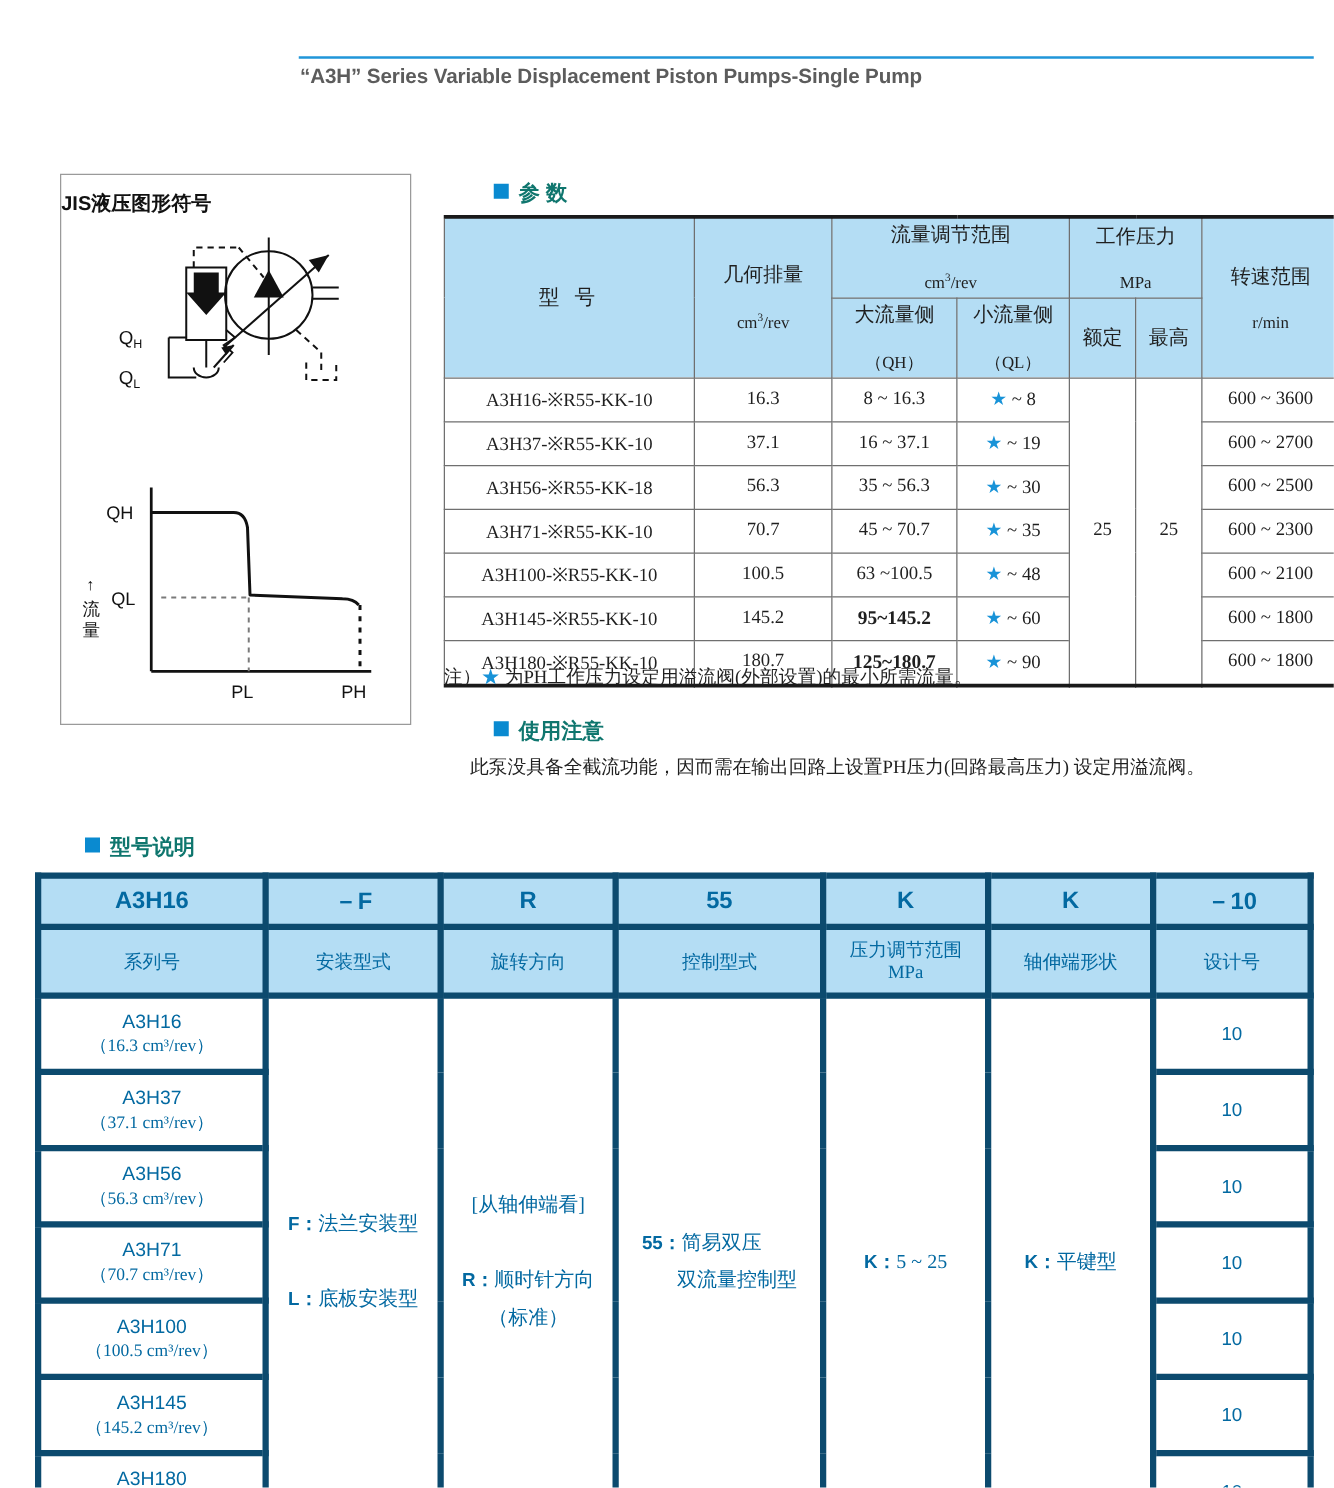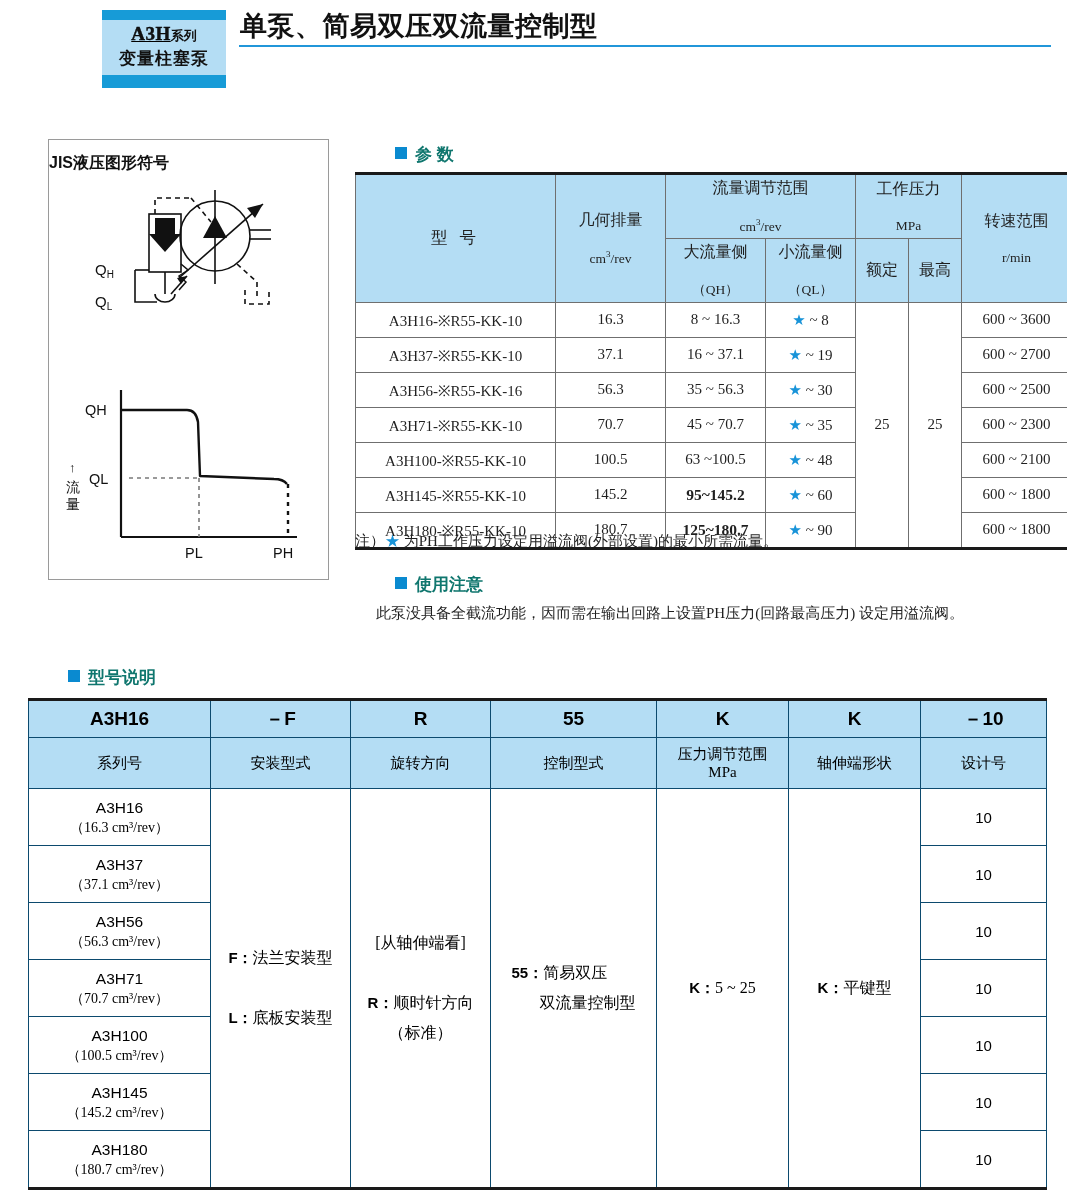--- a/index.html
+++ b/index.html
@@ -208,24 +208,24 @@
   
   .model-table {
     position: absolute;
     left: 28px; top: 698px;
     width: 1018px;
     border-top: 3px solid #1a1a1a;
     border-bottom: 3px solid #1a1a1a;
   }
   .model-table th,
   .model-table td {
-    border: 1px solid #0c4a6e;
+    border: 5px solid #0c4a6e;
     text-align: center;
     vertical-align: middle;
-    color: #000000;
+    color: #0369a1;
   }
   .model-table th.code {
     background: #b4ddf4;
     font-size: 19px;
     font-weight: bold;
     height: 34px;
     font-family: "Liberation Sans", sans-serif;
   }
   .model-table th.desc {
     background: #b4ddf4;
@@ -267,30 +267,22 @@
   .mount-inner { display: inline-block; text-align: right; }
   .rot-inner { display: inline-block; text-align: center; }
   .ctrl-inner { display: inline-block; text-align: left; }
   .ctrl-inner .l2 { padding-left: 28px; display: block; }
   .bold-lat { font-family: "Liberation Sans", sans-serif; font-weight: bold; font-size: 15px; }
 </style>
 </head>
 <body>
 
 <div class="header">
-  <div class="logo-box">
-    <div class="logo-bar-top"></div>
-    <div class="logo-line1">
-      <span class="logo-a3h">A3H</span><span class="logo-suffix">系列</span>
-    </div>
-    <div class="logo-line2">变量柱塞泵</div>
-    <div class="logo-bar-bottom"></div>
-  </div>
-  <div class="title-cn">单泵、简易双压双流量控制型</div>
   <div class="title-rule"></div>
+  <div class="title-en">“A3H” Series Variable Displacement Piston Pumps-Single Pump</div>
 </div>
 
 <div class="diagram-box">
   <div class="jis-title">JIS液压图形符号</div>
 
   <svg class="jis-svg" width="210" height="165">
     <g stroke="#111" fill="none" stroke-width="1.6">
 
       <circle cx="128" cy="64" r="35"></circle>
 
@@ -409,21 +401,21 @@
       <td>600 ~ 3600</td>
     </tr>
     <tr>
       <td>A3H37-※R55-KK-10</td>
       <td>37.1</td>
       <td>16 ~ 37.1</td>
       <td><span class="star">★</span> <span>~ 19</span></td>
       <td>600 ~ 2700</td>
     </tr>
     <tr>
-      <td>A3H56-※R55-KK-16</td>
+      <td>A3H56-※R55-KK-18</td>
       <td>56.3</td>
       <td>35 ~ 56.3</td>
       <td><span class="star">★</span> <span>~ 30</span></td>
       <td>600 ~ 2500</td>
     </tr>
     <tr>
       <td>A3H71-※R55-KK-10</td>
       <td>70.7</td>
       <td>45 ~ 70.7</td>
       <td><span class="star">★</span> <span>~ 35</span></td>

